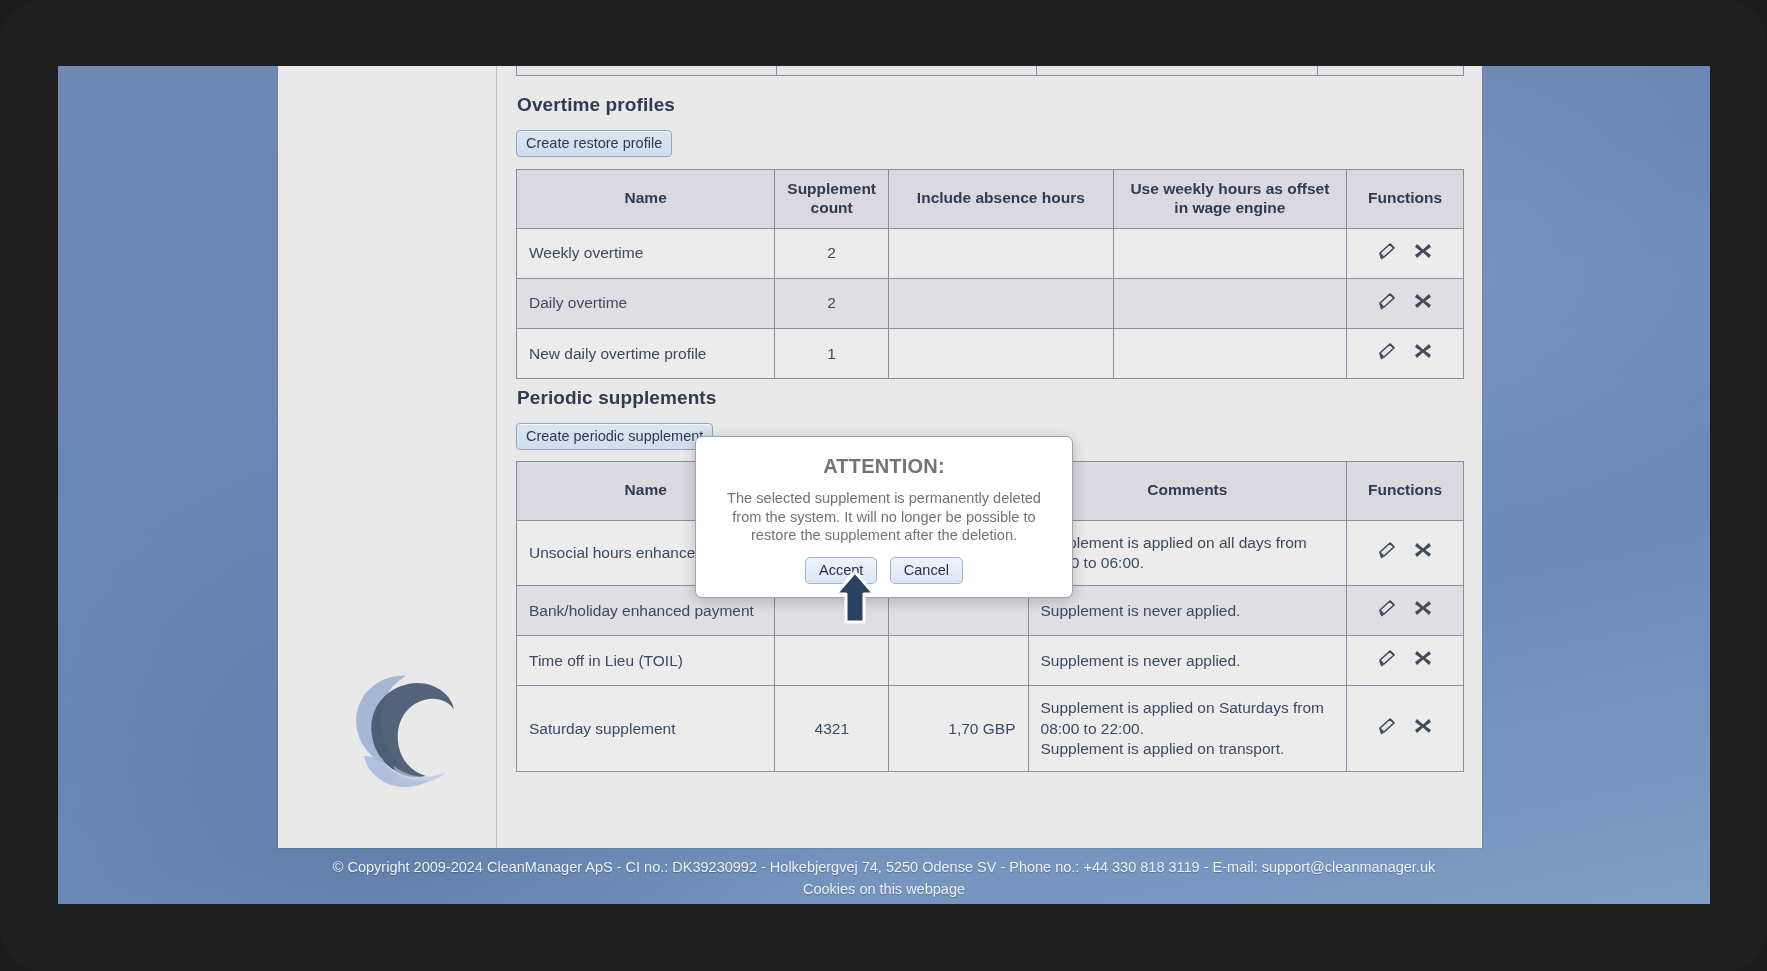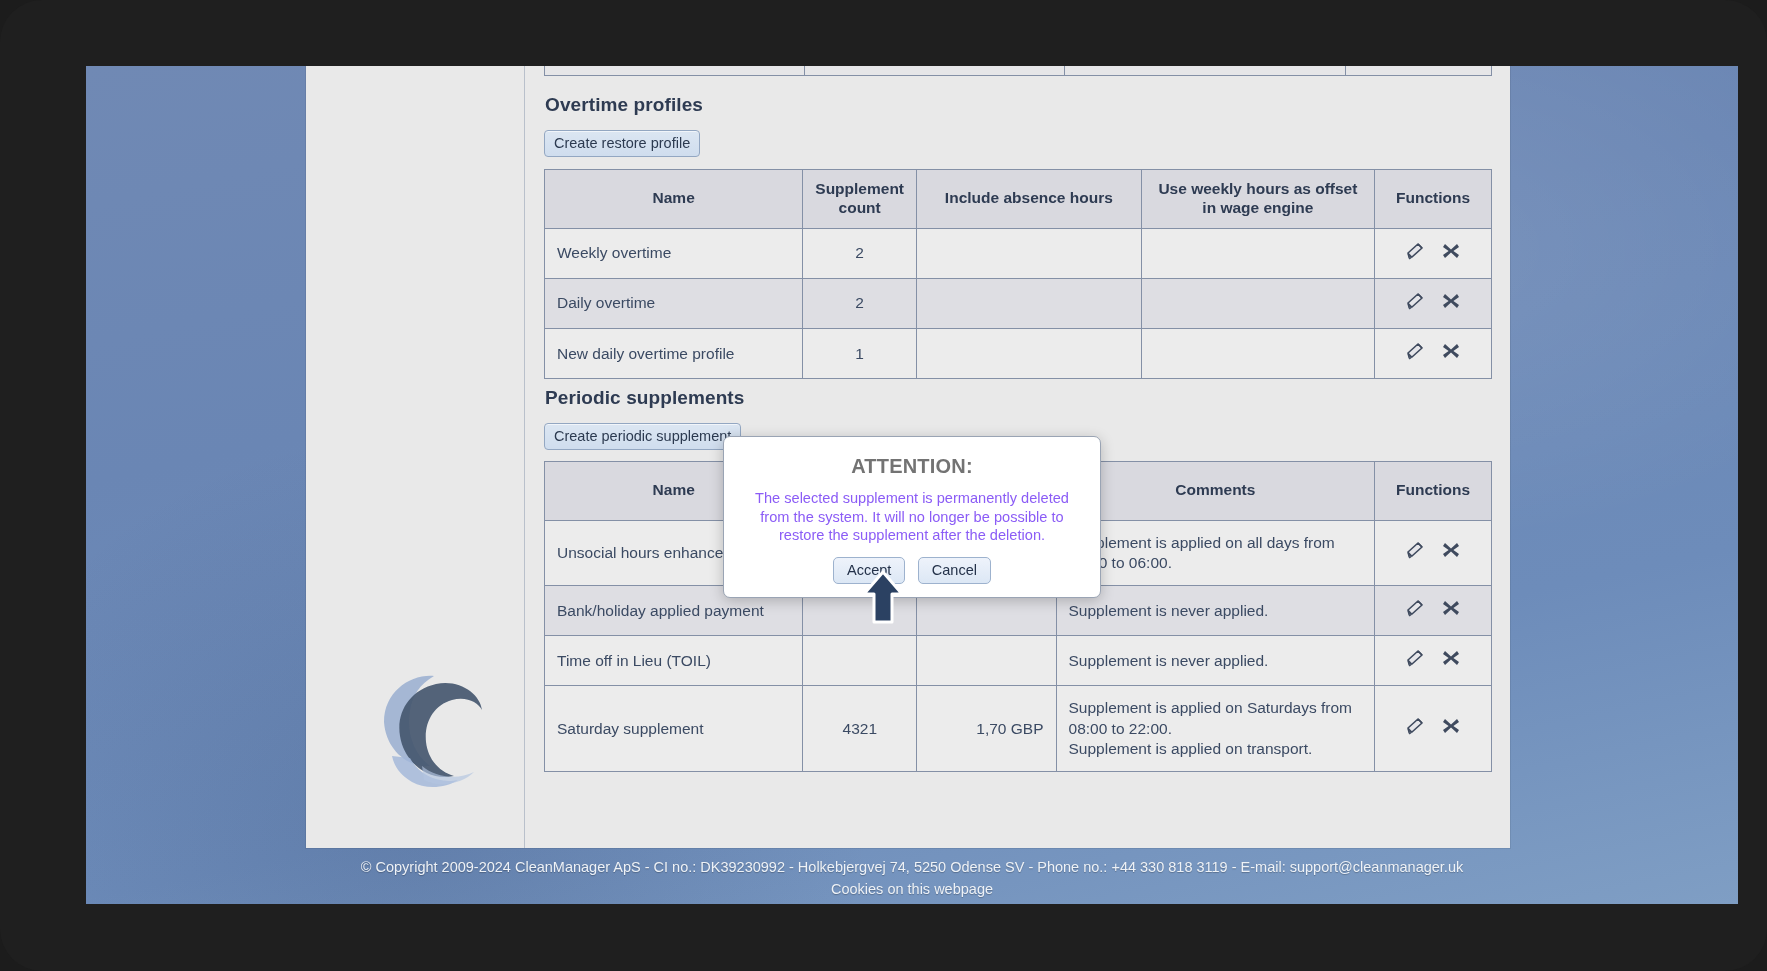--- a/index.html
+++ b/index.html
@@ -10,21 +10,20 @@
   }
   
   #bezel{
     position:absolute;left:0;top:0;width:1767px;height:971px;
     background:#1f1f1f;border-radius:42px;
   }
   #screen{
     position:absolute;left:58px;top:66px;width:1652px;height:838px;
     background:#6d8cba;
     overflow:hidden;
-    margin-left:28px;
   }
   
   #wallpaper{
     position:absolute;inset:0;
     background:
       radial-gradient(ellipse 900px 500px at 78% 22%, rgba(255,255,255,.10), rgba(255,255,255,0) 60%),
       radial-gradient(ellipse 700px 600px at 20% 90%, rgba(40,60,100,.18), rgba(0,0,0,0) 65%),
       linear-gradient(168deg,#7089b4 0%,#6a86b4 35%,#6d8cba 70%,#7f9ec4 100%);
   }
   
@@ -105,21 +104,21 @@
     border-radius:7px;
     box-shadow:0 3px 14px rgba(0,0,0,.22);
     text-align:center;
     z-index:40;
   }
   #modal .title{
     margin:18px 0 0 0;font-size:20px;font-weight:bold;color:#737373;
     letter-spacing:.2px;
   }
   #modal .body{
-    margin:11px 24px 0 24px;font-size:14.6px;color:#8b5cf6;line-height:1.28;
+    margin:11px 24px 0 24px;font-size:14.6px;color:#737373;line-height:1.28;
   }
   #modal .btnrow{margin-top:12px;}
   .mbtn{
     background:linear-gradient(#eef3fb,#dce7f5);
     border:1px solid #9db2ce;border-radius:5px;
     color:#24324a;font-size:14.5px;
     padding:4px 13px 5px 13px;margin:0 4px;
     font-family:"Liberation Sans", sans-serif;
     cursor:pointer;
   }
@@ -286,21 +285,21 @@
                     </svg>
                 </span>
                 <span class="icon-x">
                   <svg width="20" height="20" viewBox="0 0 20 20">
                       <path d="M4 3 L10 8.4 L16 3 L18 6 L12.4 10 L18 14 L16 17 L10 11.6 L4 17 L2 14 L7.6 10 L2 6 Z" fill="#3f4a5e"></path>
                     </svg>
                 </span>
               </td>
             </tr>
             <tr class="alt">
-              <td>Bank/holiday applied payment</td>
+              <td>Bank/holiday enhanced payment</td>
               <td class="num"></td>
               <td class="money"></td>
               <td>Supplement is never applied.</td>
               <td class="fn">
                 <span class="icon-pencil">
                   <svg width="22" height="20" viewBox="0 0 22 20">
                       <path d="M4 16 L3 12 L13 3 L17 7 L7 16 Z" fill="#e6e6ea" stroke="#3f4a5e" stroke-width="1.6" stroke-linejoin="round"></path>
                       <path d="M13 3 L17 7" stroke="#3f4a5e" stroke-width="1.6"></path>
                       <path d="M3.2 12.6 L6.6 16" stroke="#3f4a5e" stroke-width="1.6"></path>
                       <path d="M3 16.4 L7.2 16.6 L4.6 18.6 Z" fill="#3f4a5e"></path>

